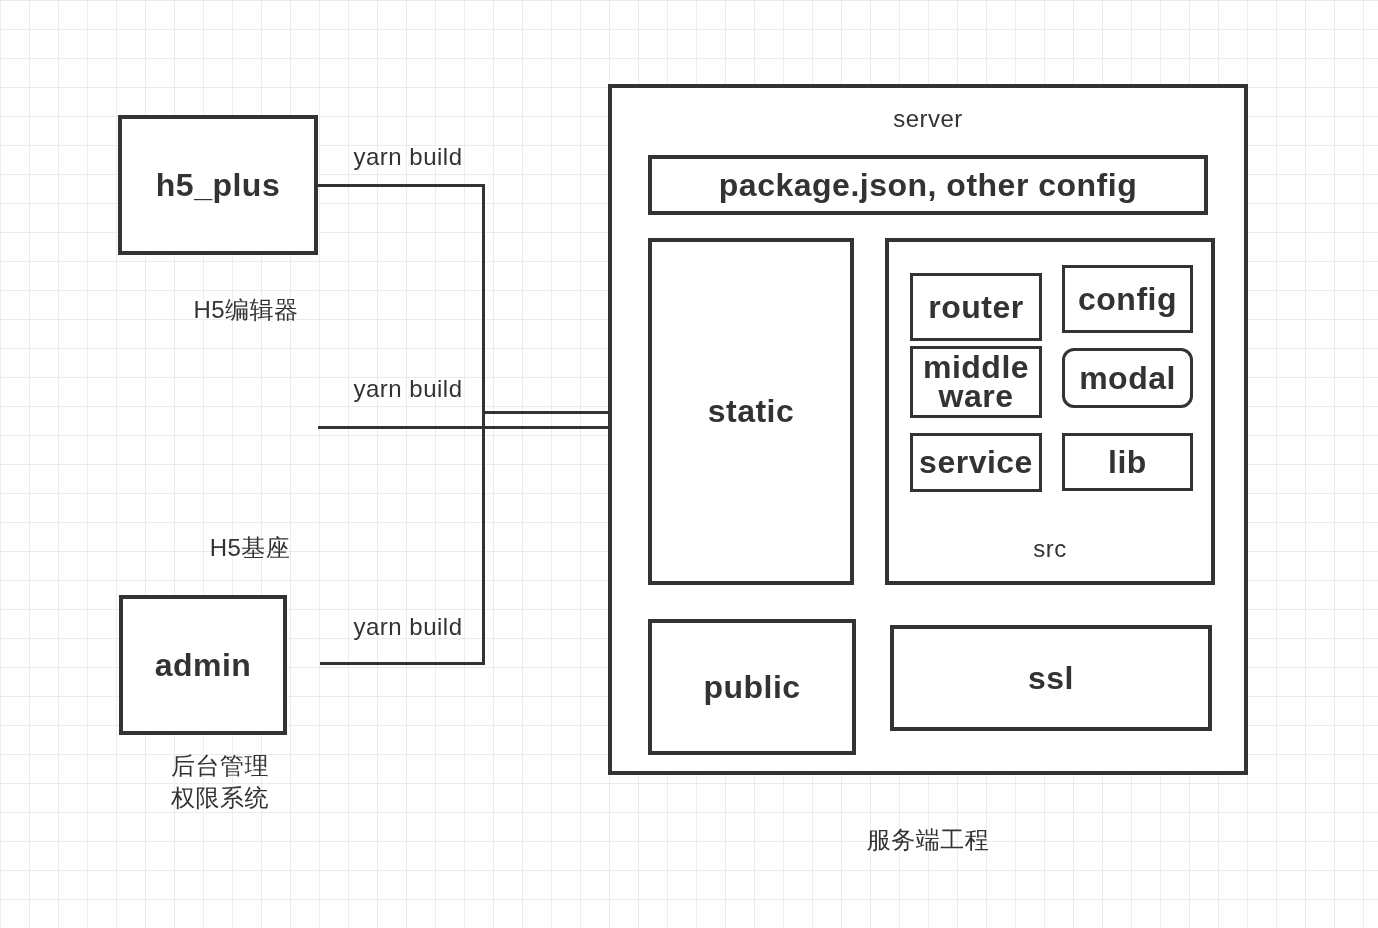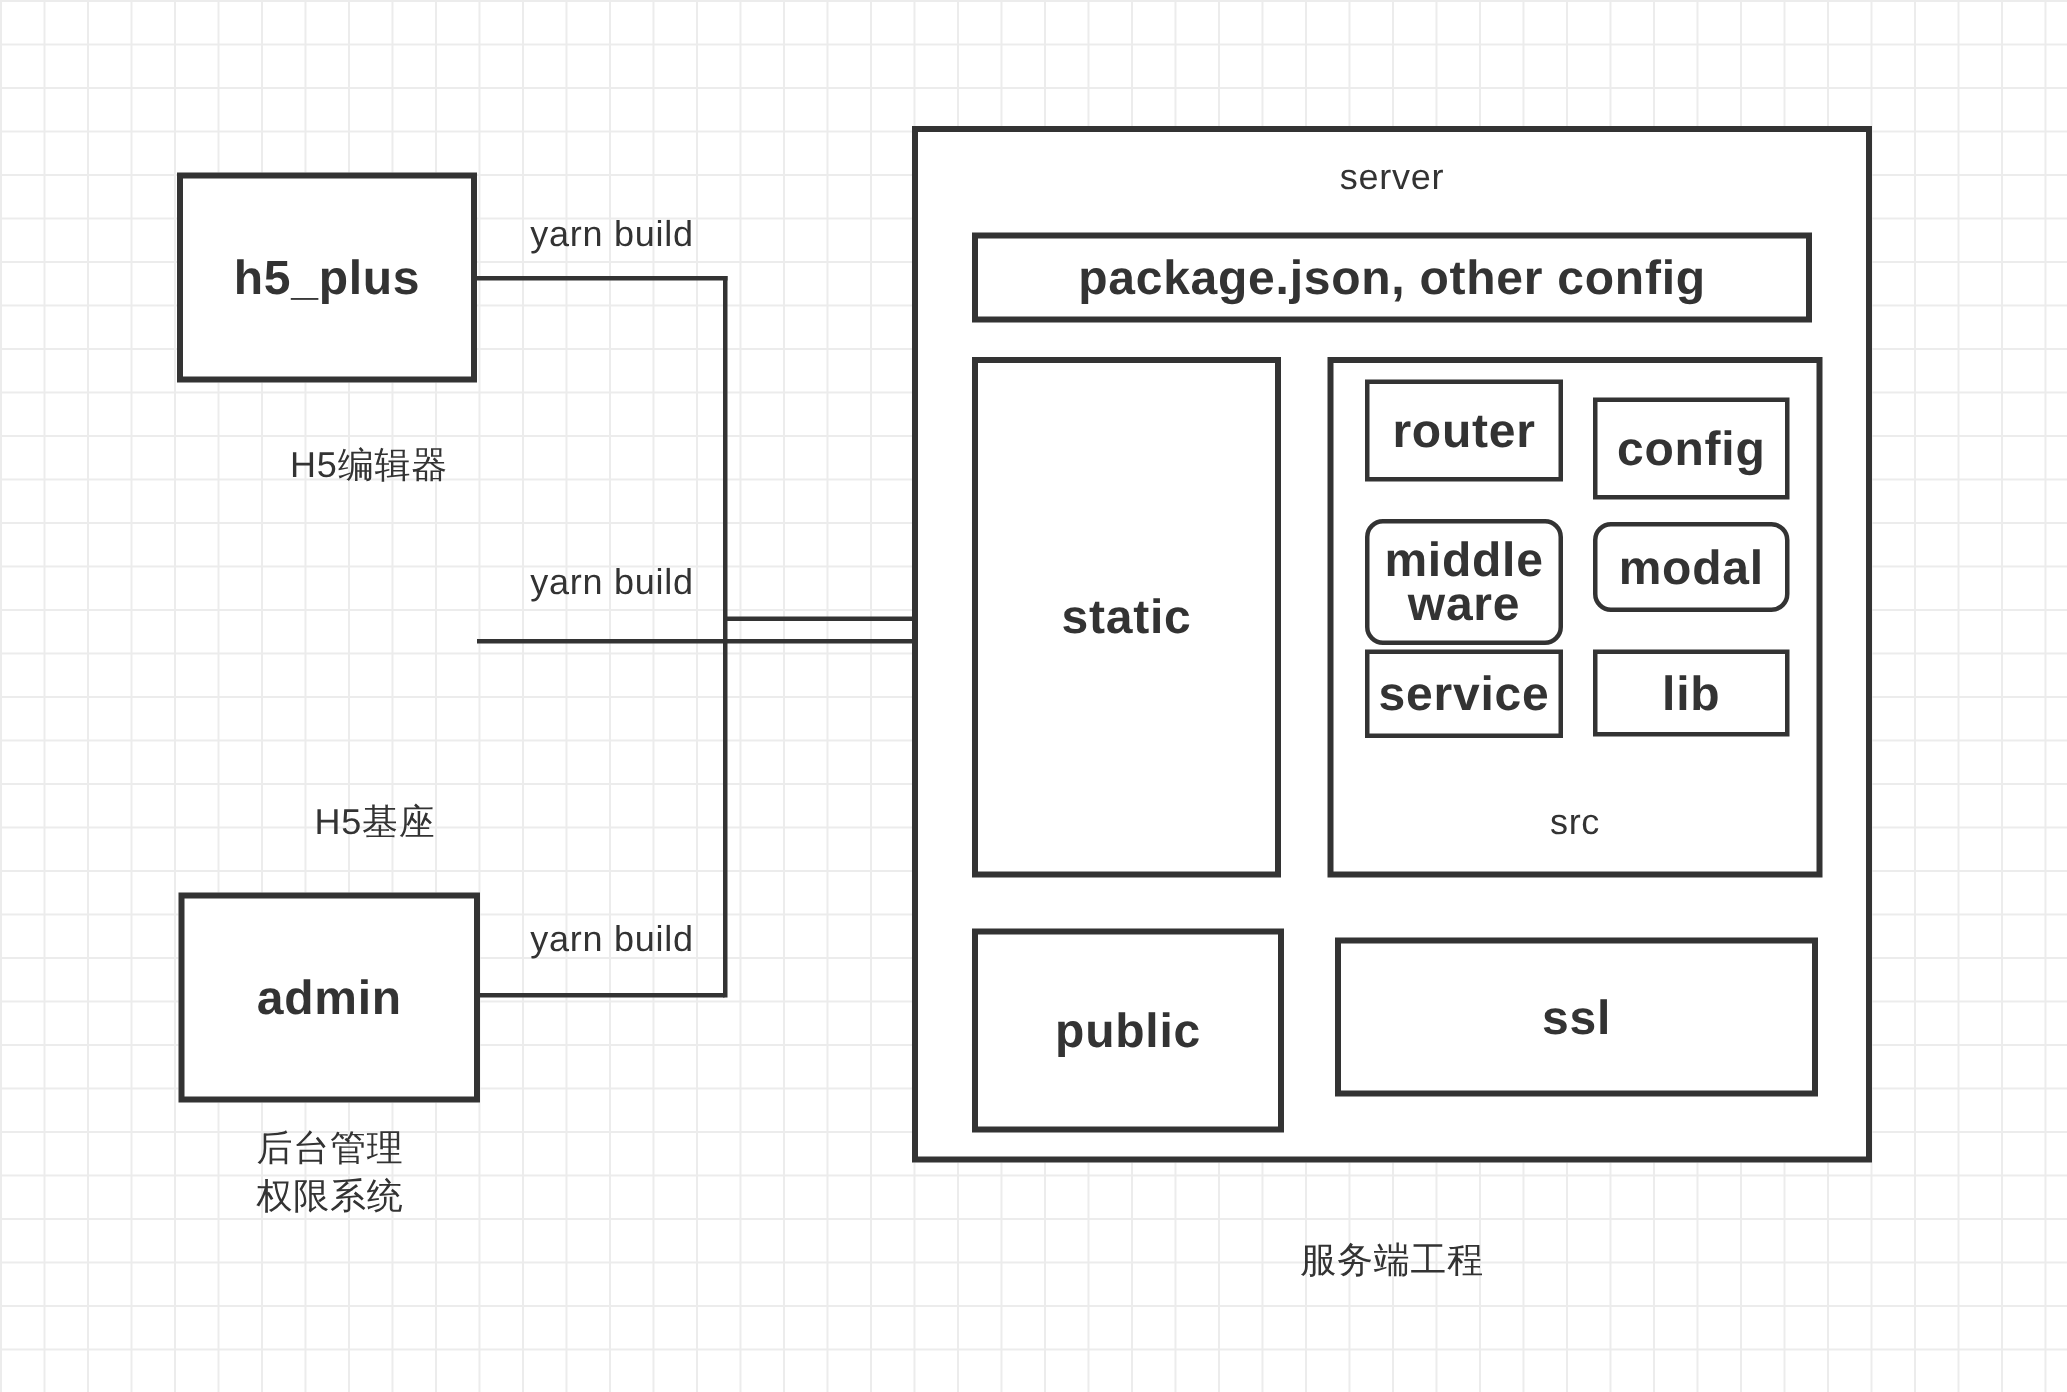--- a/index.html
+++ b/index.html
@@ -69,21 +69,21 @@
 
 <div class="canvas">
 
   <div class="box" style="left:118px; top:115px; width:200px; height:140px;">
     <span>h5_plus</span>
   </div>
   <div class="txt" style="left:118px; top:294px; width:200px;margin-left:28px;">H5编辑器</div>
 
   <div class="txt" style="left:118px; top:532px; width:200px;padding-left:32px;">H5基座</div>
 
-  <div class="box" style="left:119px; top:595px; width:201px; height:140px;">
+  <div class="box" style="left:119px; top:595px; width:168px; height:140px;">
     <span>admin</span>
   </div>
   <div class="txt pre" style="left:120px; top:750px; width:200px;">后台管理
 权限系统</div>
 
   <div class="txt" style="left:348px; top:143px; width:120px;">yarn build</div>
   <div class="txt" style="left:348px; top:375px; width:120px;">yarn build</div>
   <div class="txt" style="left:348px; top:613px; width:120px;">yarn build</div>
 
   <div class="hline" style="left:318px; top:184px; width:167px; height:3px;"></div>
@@ -102,27 +102,27 @@
   <div class="box" style="left:648px; top:155px; width:560px; height:60px;">
     <span>package.json, other config</span>
   </div>
 
   <div class="box" style="left:648px; top:238px; width:206px; height:347px;">
     <span>static</span>
   </div>
 
   <div class="box" style="left:885px; top:238px; width:330px; height:347px;"></div>
 
-  <div class="box box-thin" style="left:910px; top:253px; width:132px; height:68px;">
+  <div class="box box-thin" style="left:910px; top:273px; width:132px; height:68px;">
     <span>router</span>
   </div>
   <div class="box box-thin" style="left:1062px; top:265px; width:131px; height:68px;">
     <span>config</span>
   </div>
-  <div class="box box-thin" style="left:910px; top:346px; width:132px; height:84px;border-radius:12px;">
+  <div class="box box-thin" style="left:910px; top:346px; width:132px; height:72px;">
     <span class="module-label">middle
 ware</span>
   </div>
   <div class="box box-thin" style="left:1062px; top:348px; width:131px; height:60px;border-radius:12px;">
     <span>modal</span>
   </div>
   <div class="box box-thin" style="left:910px; top:433px; width:132px; height:59px;">
     <span>service</span>
   </div>
   <div class="box box-thin" style="left:1062px; top:433px; width:131px; height:58px;">

